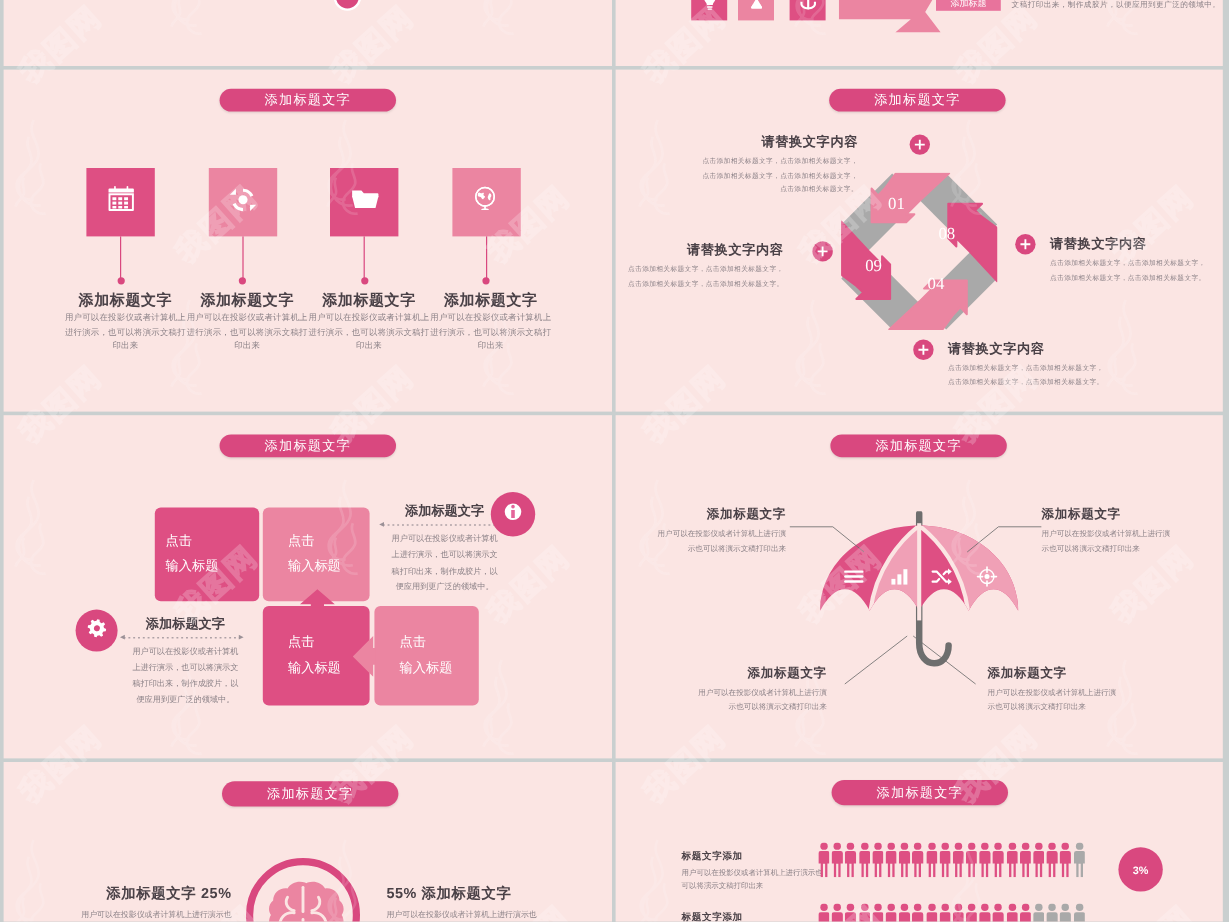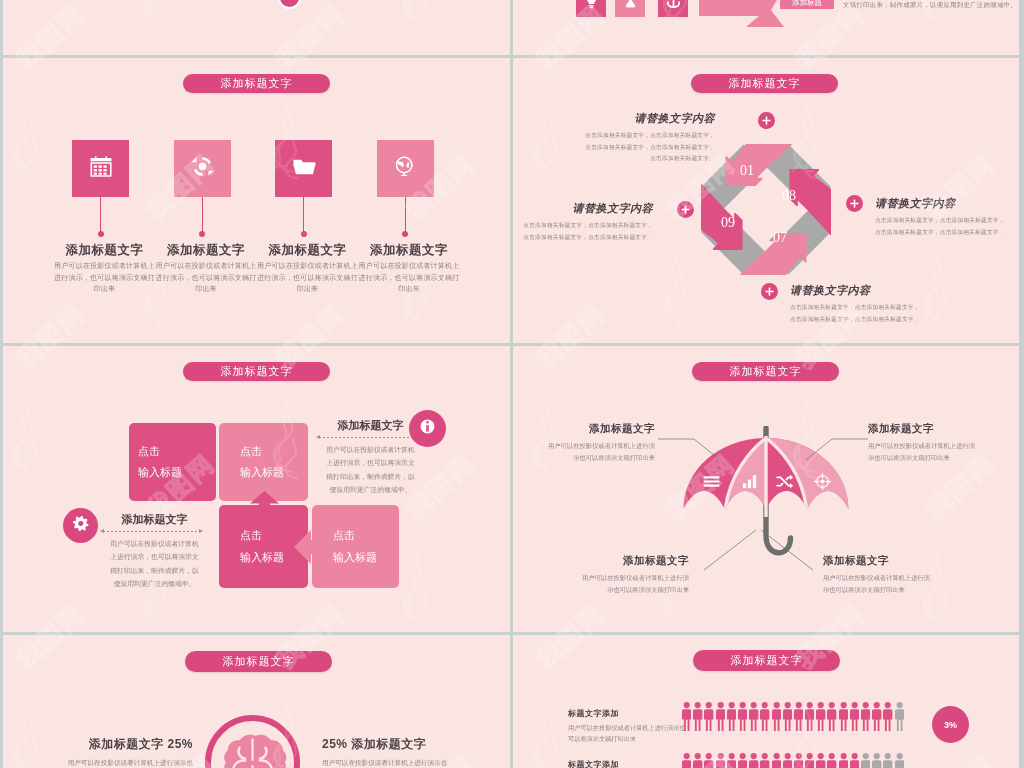--- a/index.html
+++ b/index.html
@@ -49,21 +49,21 @@
   .s2dot{position:absolute;left:25.5px;top:91px;width:6px;height:6px;border-radius:50%;background:#d9487f;}
   .s2txt{position:absolute;top:102px;left:-18px;width:101px;text-align:center;}
   .s2txt .ttl{display:block;margin-bottom:1px;font-size:12.5px;}
   .s2txt .body{display:block;word-break:break-all;line-height:1.65;font-size:7px;}
 
   
   .s3pill{left:178px;top:16px;width:147px;height:19px;}
   .s3cycle{position:absolute;left:188px;top:86px;width:130px;height:131px;}
   .s3num{position:absolute;color:#fff;font-size:14px;font-family:"Liberation Serif",serif;}
   .s3blk{position:absolute;}
-  .s3blk .ttl{display:block;font-size:11px;margin-bottom:4px;font-style:italic;}
+  .s3blk .ttl{display:block;font-size:11px;margin-bottom:4px;}
   .s3blk .body{display:block;font-size:5.6px;line-height:2.1;word-break:break-all;letter-spacing:.3px;}
   .plusc{position:absolute;width:17px;height:17px;border-radius:50%;background:#d9487f;
          display:flex;align-items:center;justify-content:center;}
 
   
   .s4pill{left:180px;top:16px;width:147px;height:19px;}
   .s4box{position:absolute;border-radius:5px;color:#fff;font-size:11px;line-height:1.95;
          display:flex;flex-direction:column;justify-content:center;text-align:left;}
   .s4box span{display:block;}
   .s4arrow{position:absolute;}
@@ -260,21 +260,21 @@
     </div>
     <div id="s3cycle" class="s3cycle"><svg width="130" height="131" viewBox="0 0 130 130">
           <path d="M 87.5 0 L 130 42.5 L 108 65 L 65 22 Z" fill="#a9a9a9" transform="rotate(0 65 65)"></path>
           <path d="M 87.5 0 L 130 42.5 L 108 65 L 65 22 Z" fill="#a9a9a9" transform="rotate(90 65 65)"></path>
           <path d="M 87.5 0 L 130 42.5 L 108 65 L 65 22 Z" fill="#a9a9a9" transform="rotate(180 65 65)"></path>
           <path d="M 87.5 0 L 130 42.5 L 108 65 L 65 22 Z" fill="#a9a9a9" transform="rotate(270 65 65)"></path>
           <path d="M 25.3 12.6 L 30.8 18.3 L 36.2 12.6 L 45.5 0 L 90 0 L 65 23.2 L 54.2 34.0 L 61.0 34.0 L 54.2 40.8 L 25.3 40.8 Z" fill="#eb85a1" stroke="#eb85a1" stroke-width="1.6" stroke-linejoin="round" transform="rotate(0 65 65)"></path>
           <path d="M 25.3 12.6 L 30.8 18.3 L 36.2 12.6 L 45.5 0 L 90 0 L 65 23.2 L 54.2 34.0 L 61.0 34.0 L 54.2 40.8 L 25.3 40.8 Z" fill="#de4f83" stroke="#de4f83" stroke-width="1.6" stroke-linejoin="round" transform="rotate(90 65 65)"></path>
           <path d="M 25.3 12.6 L 30.8 18.3 L 36.2 12.6 L 45.5 0 L 90 0 L 65 23.2 L 54.2 34.0 L 61.0 34.0 L 54.2 40.8 L 25.3 40.8 Z" fill="#eb85a1" stroke="#eb85a1" stroke-width="1.6" stroke-linejoin="round" transform="rotate(180 65 65)"></path>
           <path d="M 25.3 12.6 L 30.8 18.3 L 36.2 12.6 L 45.5 0 L 90 0 L 65 23.2 L 54.2 34.0 L 61.0 34.0 L 54.2 40.8 L 25.3 40.8 Z" fill="#de4f83" stroke="#de4f83" stroke-width="1.6" stroke-linejoin="round" transform="rotate(270 65 65)"></path>
-        </svg><div class="s3num" style="left: 39px; top: 19px;">01</div><div class="s3num" style="left: 81px; top: 44px;">08</div><div class="s3num" style="left: 72px; top: 86px;">07</div><div class="s3num" style="left: 20px; top: 71px;">09</div></div>
+        </svg><div class="s3num" style="left: 39px; top: 19px;">01</div><div class="s3num" style="left: 81px; top: 44px;">08</div><div class="s3num" style="left: 72px; top: 86px;">04</div><div class="s3num" style="left: 20px; top: 71px;">09</div></div>
     <div id="s3items">
         <div class="s3blk" style="left: 70px; top: 53px; width: 132px; text-align: right;">
           <span class="ttl">请替换文字内容</span>
           <span class="body">点击添加相关标题文字，点击添加相关标题文字，点击添加相关标题文字，点击添加相关标题文字，点击添加相关标题文字。</span>
         </div>
         <div class="plusc" style="left: 245px; top: 54px;">
           <svg viewBox="0 0 24 24" width="11" height="11">
             <path fill="#fff" d="M10.3 3h3.4v7.3H21v3.4h-7.3V21h-3.4v-7.3H3v-3.4h7.3z"></path>
           </svg>
         </div>
@@ -479,21 +479,21 @@
               <path d="M18 48c-5 4-5 13 0 17"></path>
               <path d="M62 48c5 4 5 13 0 17"></path>
             </g>
           </svg></div>
     </div>
     <div class="s6left">
       <span class="ttl">添加标题文字 25%</span>
       <span class="body">用户可以在投影仪或者计算机上进行演示也可以将演示文稿打印出来</span>
     </div>
     <div class="s6right">
-      <span class="ttl">25% 添加标题文字</span>
+      <span class="ttl">55% 添加标题文字</span>
       <span class="body">用户可以在投影仪或者计算机上进行演示也可以将演示文稿打印出来</span>
     </div>
   </div>
   <div class="cell c-r r3">
     <div class="pill s7pill">
       <span>添加标题文字</span>
     </div>
     <div id="s7rows">
         <div class="s7lab" style="left: 55px; top: 73px;">
           <span class="ttl">标题文字添加</span>

